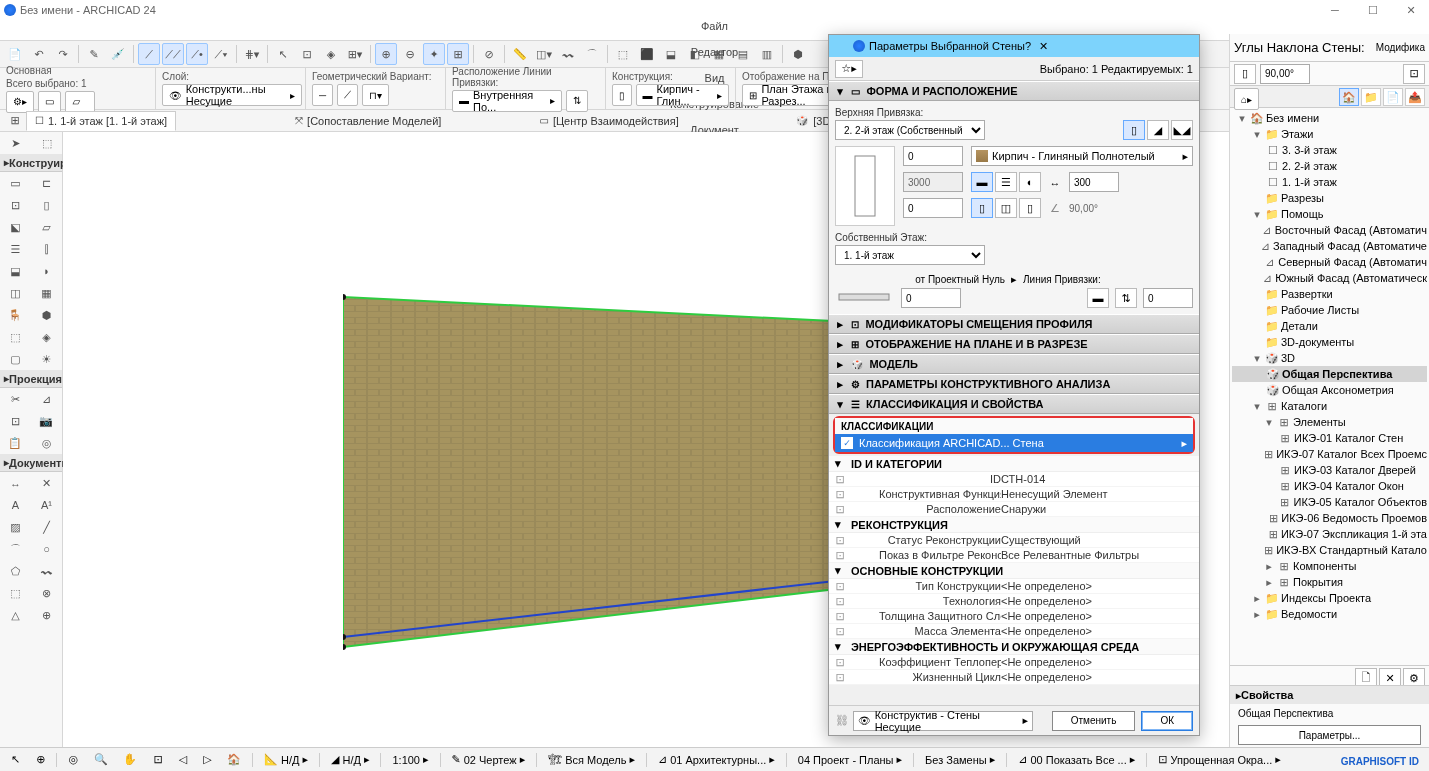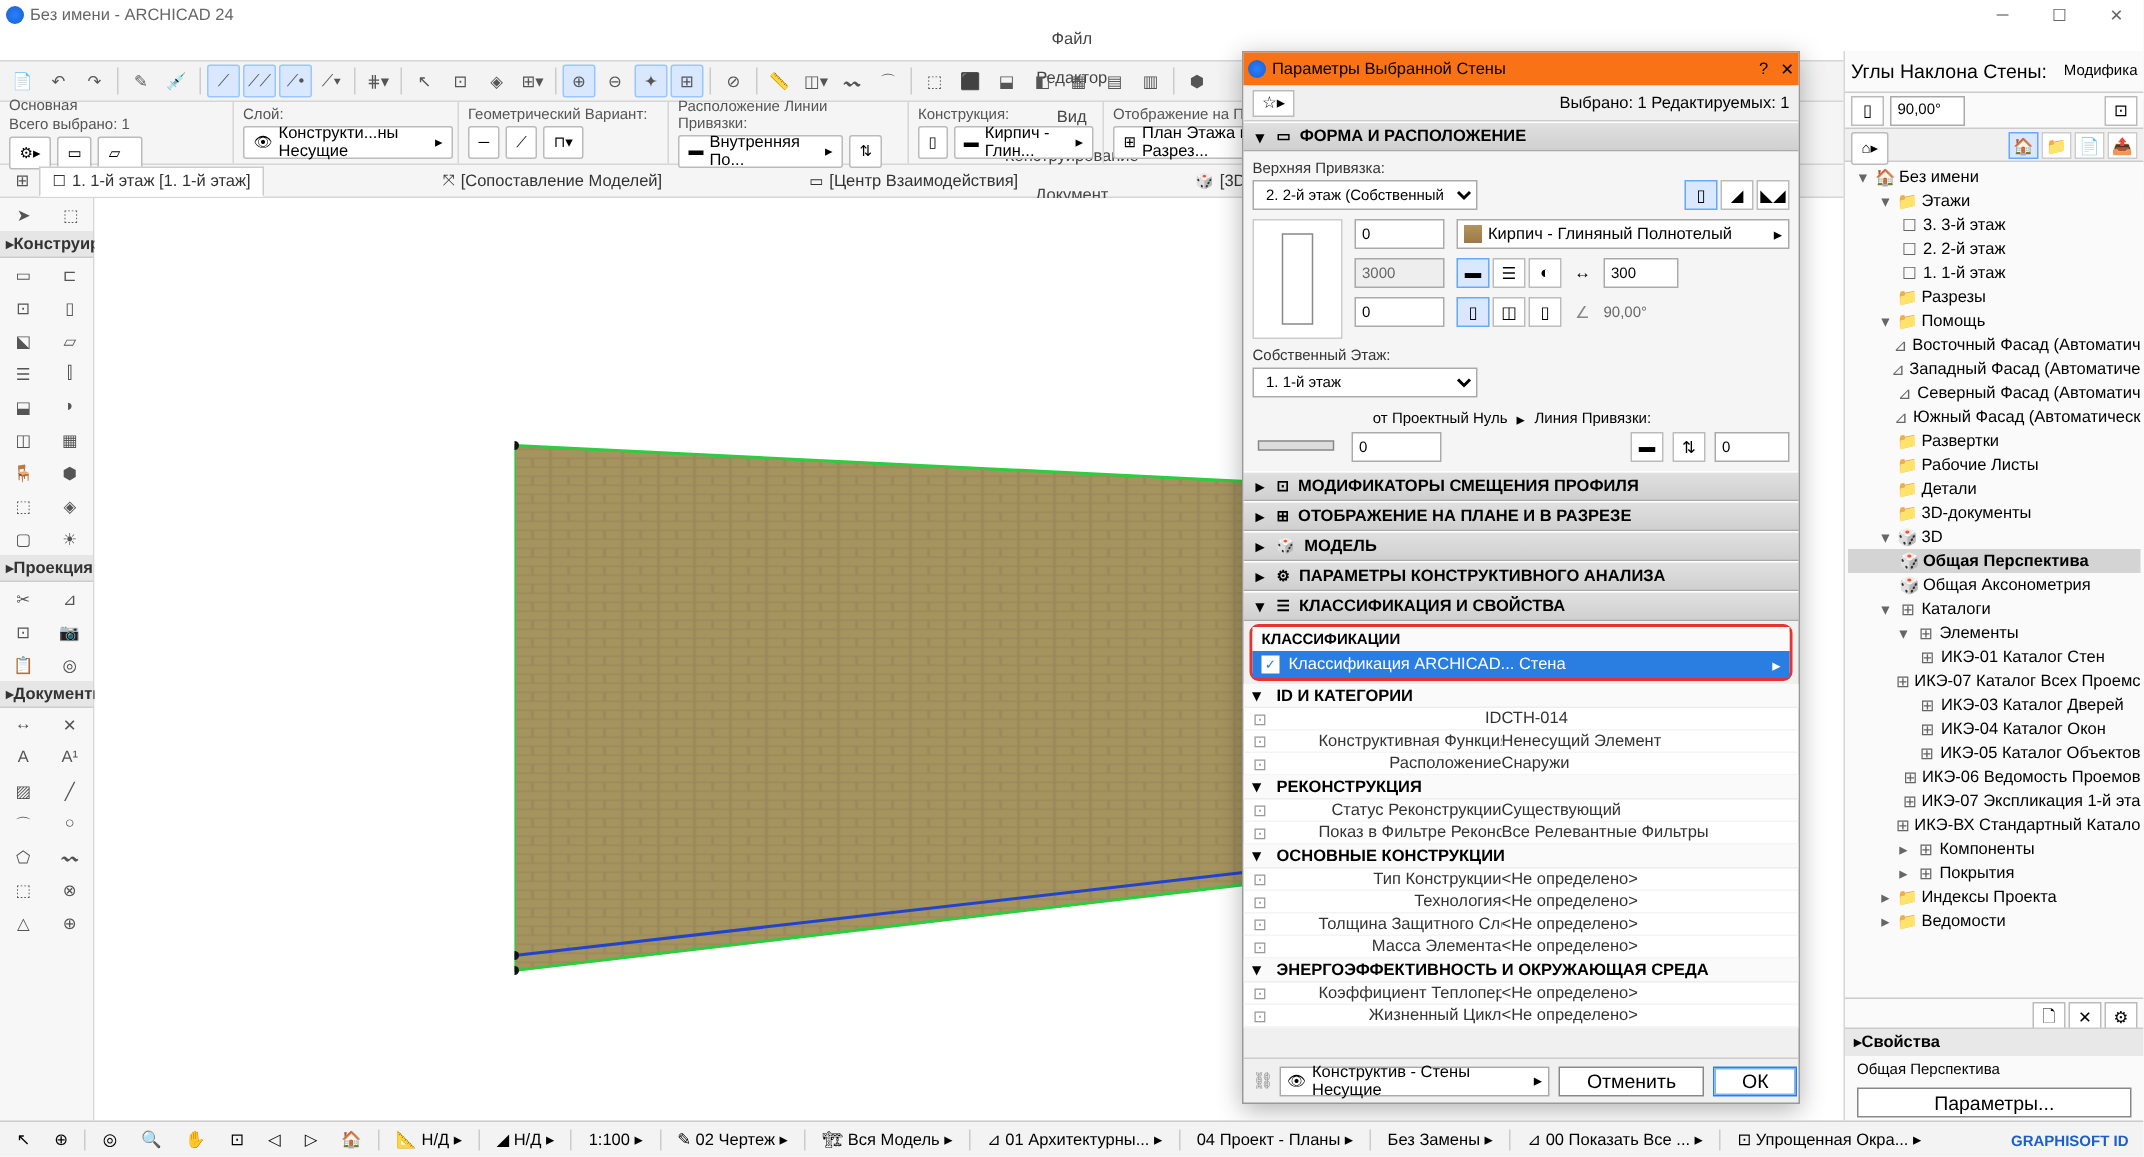--- a/index.html
+++ b/index.html
@@ -36,21 +36,21 @@
 .tool-cell { height: 22px; display: flex; align-items: center; justify-content: center; color: #555; }
 
 .arrow-strip { width: 63px; display: flex; flex-direction: column; }
 .arrow-strip .row { height: 22px; display: flex; }
 .arrow-strip .row > div { flex: 1; display: flex; align-items: center; justify-content: center; }
 
 .canvas { flex: 1; background: #fff; position: relative; overflow: hidden; }
 .brick-wall { position: absolute; left: 280px; top: 155px; }
 
 .dialog { position: absolute; top: 34px; left: 828px; width: 372px; height: 702px; background: #f0f0f0; border: 1px solid #999; box-shadow: 0 4px 16px rgba(0,0,0,0.3); display: flex; flex-direction: column; }
-.dialog-titlebar { height: 22px; background: #f97316; display: flex; align-items: center; padding: 0 3px; justify-content: space-between; }
+.dialog-titlebar { height: 22px; background: #7dd3fc; display: flex; align-items: center; padding: 0 24px; justify-content: flex-start; }
 .dialog-body { flex: 1; overflow: hidden; display: flex; flex-direction: column; }
 .dialog-head { height: 24px; display: flex; align-items: center; justify-content: space-between; padding: 0 6px; border-bottom: 1px solid #ccc; background: #f0f0f0; }
 .star-btn { width: 28px; height: 18px; background: #fff; border: 1px solid #bbb; display: flex; align-items: center; justify-content: center; }
 
 .section-header { height: 20px; background: linear-gradient(#e0e0e0, #d0d0d0); border-top: 1px solid #fff; border-bottom: 1px solid #aaa; display: flex; align-items: center; padding: 0 6px; gap: 6px; font-weight: bold; font-size: 10px; }
 .section-header .chev { width: 10px; text-align: center; }
 
 .form-area { padding: 6px; background: #f5f5f5; }
 .form-label { font-size: 10px; color: #333; margin-bottom: 2px; }
 .text-input { height: 20px; border: 1px solid #aaa; background: #fff; padding: 0 4px; font-size: 10px; }
@@ -73,21 +73,21 @@
 .class-check { width: 12px; height: 12px; background: #fff; display: flex; align-items: center; justify-content: center; color: #2a7de1; font-size: 9px; }
 
 .prop-table { background: #fff; }
 .prop-group { height: 16px; background: #fafafa; display: flex; align-items: center; padding: 0 6px; gap: 6px; font-weight: bold; font-size: 10px; border-bottom: 1px solid #eee; }
 .prop-row { height: 15px; display: flex; align-items: center; font-size: 10px; border-bottom: 1px solid #f4f4f4; }
 .prop-row .k { width: 150px; padding-left: 28px; color: #333; overflow: hidden; white-space: nowrap; text-align: right; }
 .prop-row .v { flex: 1; color: #333; overflow: hidden; white-space: nowrap; }
 .prop-row .ic { width: 22px; text-align: center; color: #999; }
 
 .dialog-footer { height: 30px; border-top: 1px solid #ccc; display: flex; align-items: center; padding: 0 6px; gap: 6px; justify-content: space-between; }
-.btn { height: 20px; padding: 0 18px; border: 1px solid #888; background: #fff; display: flex; align-items: center; justify-content: center; font-size: 13px; }
+.btn { height: 20px; padding: 0 18px; border: 1px solid #888; background: #fff; display: flex; align-items: center; justify-content: center; font-size: 10px; }
 .btn.primary { border: 1px solid #2a7de1; background: #fff; color: #000; box-shadow: inset 0 0 0 1px #7fb5f5; }
 
 .navigator { position: absolute; top: 34px; right: 0; width: 200px; bottom: 24px; background: #fafafa; border-left: 1px solid #d6d6d6; display: flex; flex-direction: column; }
 .nav-tabs { height: 22px; display: flex; justify-content: flex-end; gap: 2px; padding: 2px 4px; border-bottom: 1px solid #ccc; background: #f0f0f0; }
 .nav-tab { width: 20px; height: 18px; border: 1px solid #ccc; background: #fff; display: flex; align-items: center; justify-content: center; }
 .nav-tab.active { background: #d9e8ff; border-color: #66aaff; }
 .tree { flex: 1; overflow: auto; padding: 2px; font-size: 10px; }
 .tree-item { height: 16px; display: flex; align-items: center; gap: 3px; padding-left: 4px; white-space: nowrap; }
 .tree-item.sel { background: #d4d4d4; }
 .tree-item .ind { display: inline-block; }

